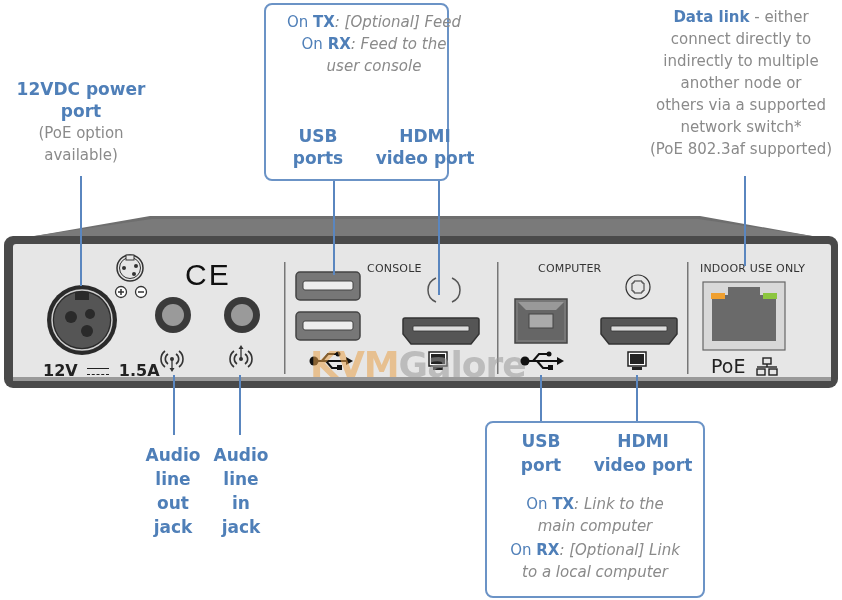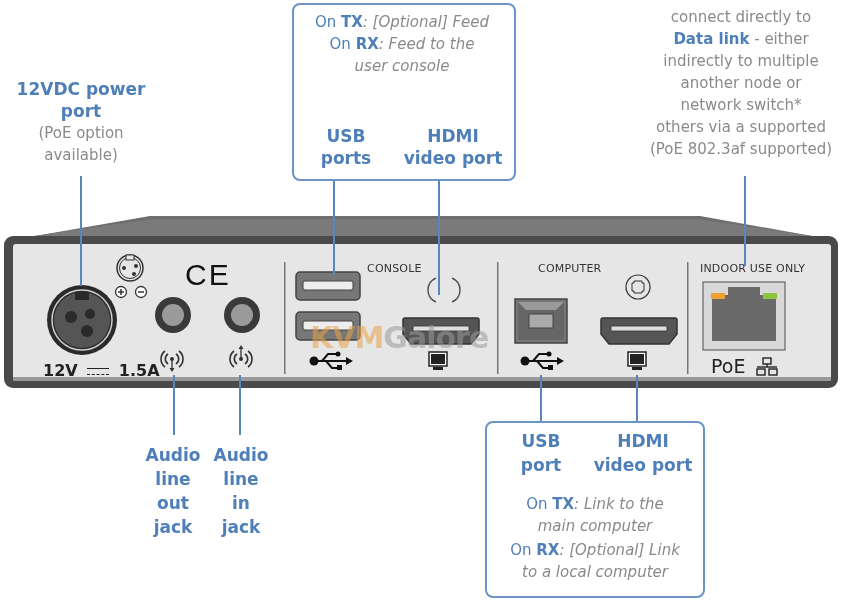--- a/index.html
+++ b/index.html
@@ -116,21 +116,21 @@
 <svg class="abs" style="left:401px;top:316px" width="80" height="30">
   <path d="M4 2 H76 Q78 2 78 4 V18 L70 28 H10 L2 18 V4 Q2 2 4 2 Z" fill="#555" stroke="#333" stroke-width="1.5"></path>
   <rect x="12" y="10" width="56" height="5" rx="1" fill="#ddd" stroke="#333" stroke-width="0.8"></rect>
 </svg>
 <svg class="abs" style="left:427px;top:350px" width="22" height="22">
   <rect x="2" y="2" width="18" height="14" fill="#fff" stroke="#222" stroke-width="1.5"></rect>
   <rect x="4" y="4" width="14" height="10" fill="#222"></rect>
   <rect x="6" y="17" width="10" height="3" fill="#222"></rect>
 </svg>
 
-<div class="abs" style="left:310px;top:320px;font-size:30px;font-weight:bold;letter-spacing:-1px;opacity:0.55;">
+<div class="abs" style="left:310px;top:344px;font-size:36px;font-weight:bold;letter-spacing:-1px;opacity:0.55;">
   <span style="color:#e8a24a">KVM</span><span style="color:#9a9a9a">Galore</span>
 </div>
 
 <div class="panel-label" style="left:538px;top:262px;">COMPUTER</div>
 <svg class="abs" style="left:514px;top:298px" width="54" height="46">
   <rect x="1" y="1" width="52" height="44" fill="#777" stroke="#444" stroke-width="1.5"></rect>
   <path d="M4 4 H50 V42 H4 Z" fill="#666"></path>
   <path d="M4 4 L12 12 H42 L50 4" fill="#999"></path>
   <rect x="15" y="16" width="24" height="14" fill="#aaa" stroke="#444" stroke-width="1"></rect>
 </svg>
@@ -182,43 +182,43 @@
 <div class="leader" style="left:540px;top:375px;height:47px;"></div>
 <div class="leader" style="left:636px;top:375px;height:47px;"></div>
 
 <div class="callout-text" style="left:0px;top:78px;width:162px;">
   <div class="blue b" style="font-size:17px;">12VDC power</div>
   <div class="blue b" style="font-size:17px;">port</div>
   <div>(PoE option</div>
   <div>available)</div>
 </div>
 
-<div class="callout-box" style="left:292px;top:3px;width:224px;height:178px;">
+<div class="callout-box" style="left:264px;top:3px;width:185px;height:178px;">
   <div class="callout-text" style="left:0;top:6px;width:216px;">
     <div><span class="blue">On </span><span class="blue b">TX</span><span class="italic">: [Optional] Feed</span></div>
     <div style="margin-top:0;"><span class="blue">On </span><span class="blue b">RX</span><span class="italic">: Feed to the</span></div>
     <div class="italic">user console</div>
   </div>
   <div class="callout-text blue b" style="left:22px;top:120px;width:60px;font-size:17px;">
     <div>USB</div>
     <div>ports</div>
   </div>
   <div class="callout-text blue b" style="left:104px;top:120px;width:110px;font-size:17px;">
     <div>HDMI</div>
     <div>video port</div>
   </div>
 </div>
 
 <div class="callout-text" style="left:640px;top:6px;width:202px;">
+  <div><span class="blue b">Data link</span><span> - either</span></div>
   <div>connect directly to</div>
-  <div><span class="blue b">Data link</span><span> - either</span></div>
   <div>indirectly to multiple</div>
   <div>another node or</div>
+  <div>others via a supported</div>
   <div>network switch*</div>
-  <div>others via a supported</div>
   <div>(PoE 802.3af supported)</div>
 </div>
 
 <div class="callout-text blue b" style="left:138px;top:443px;width:70px;font-size:17px;line-height:24px;">
   <div>Audio</div>
   <div>line</div>
   <div>out</div>
   <div>jack</div>
 </div>
 

